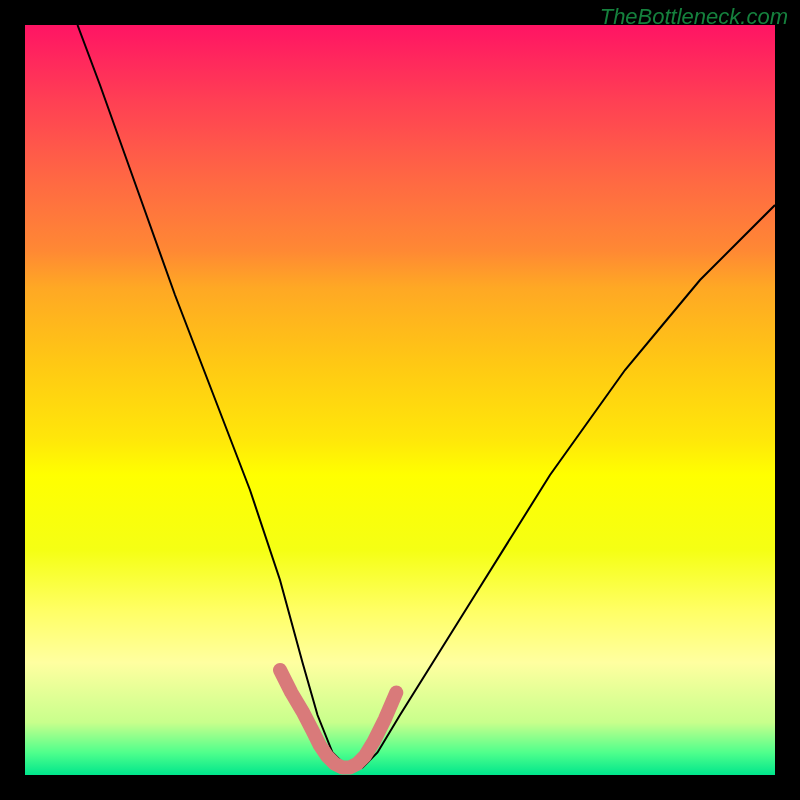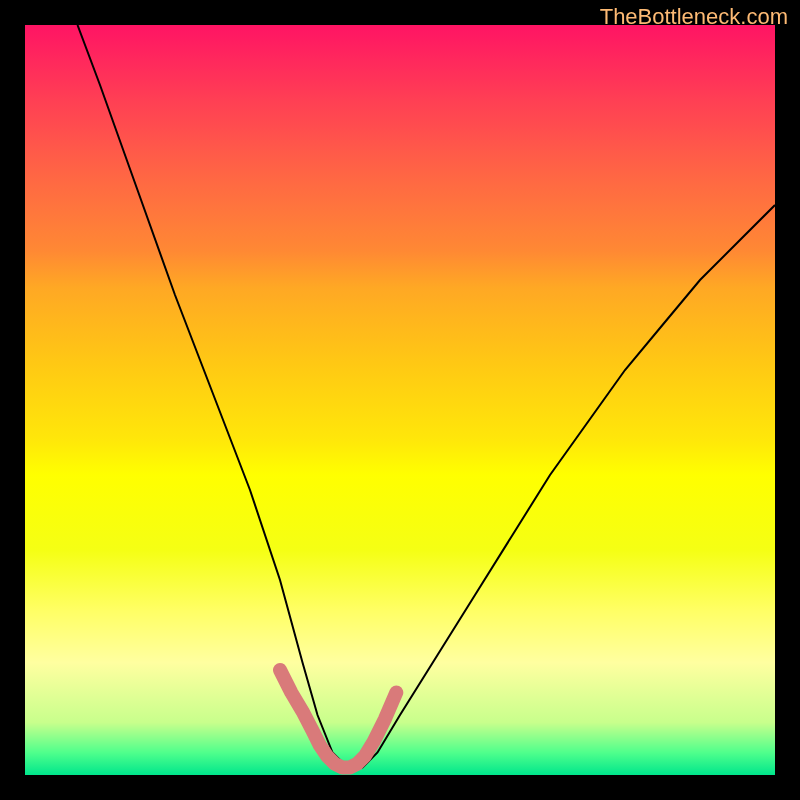--- a/index.html
+++ b/index.html
@@ -31,24 +31,25 @@
       #ffffa0 85%,
       #c8ff8c 93%,
       #50ff8c 97%,
       #00e68c 100%
     );
   }
   .watermark {
     position: absolute;
     top: 4px;
     right: 12px;
-    color: #fdba74;
+    color: #15803d;
     font-size: 22px;
     font-weight: 500;
     z-index: 10;
+    font-style: italic;
   }
   svg.curves {
     position: absolute;
     left: 0;
     top: 0;
     width: 750px;
     height: 750px;
   }
 </style>
 </head>

